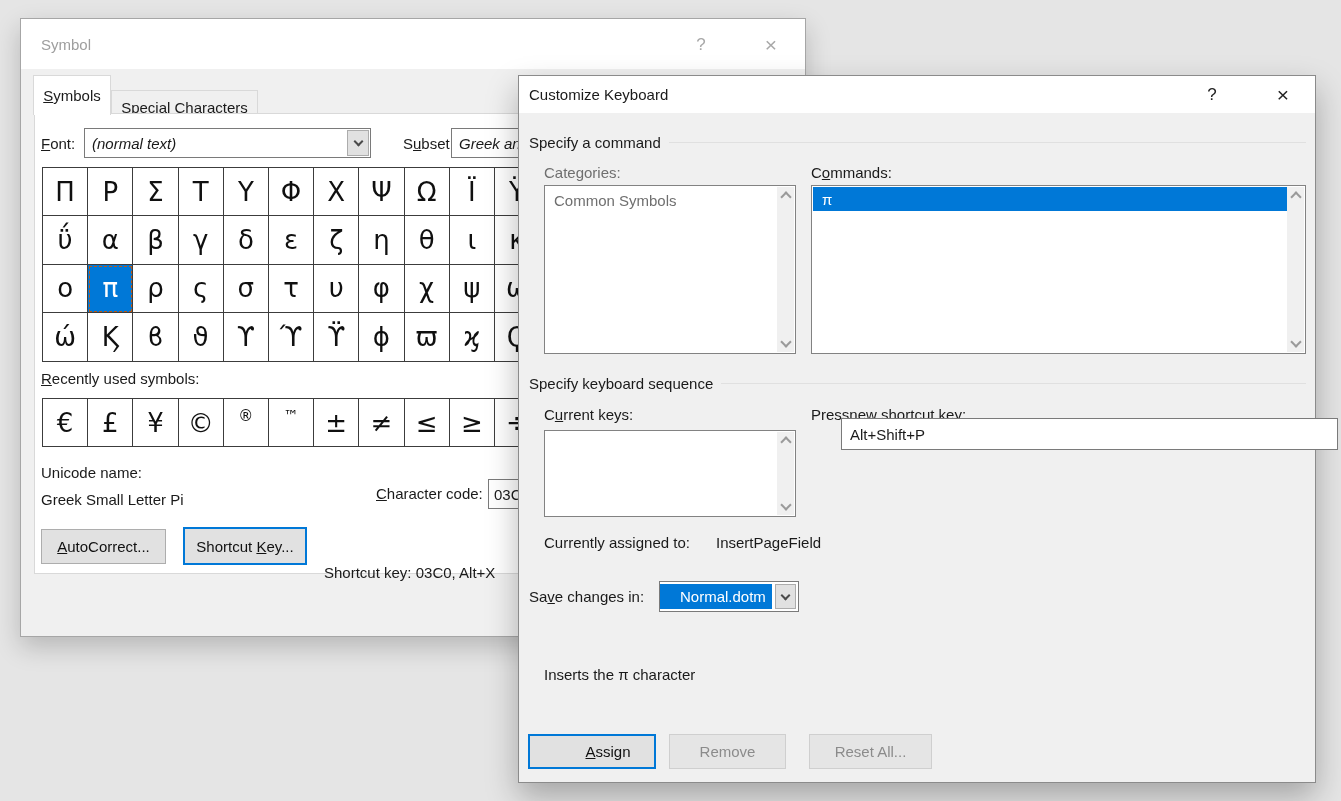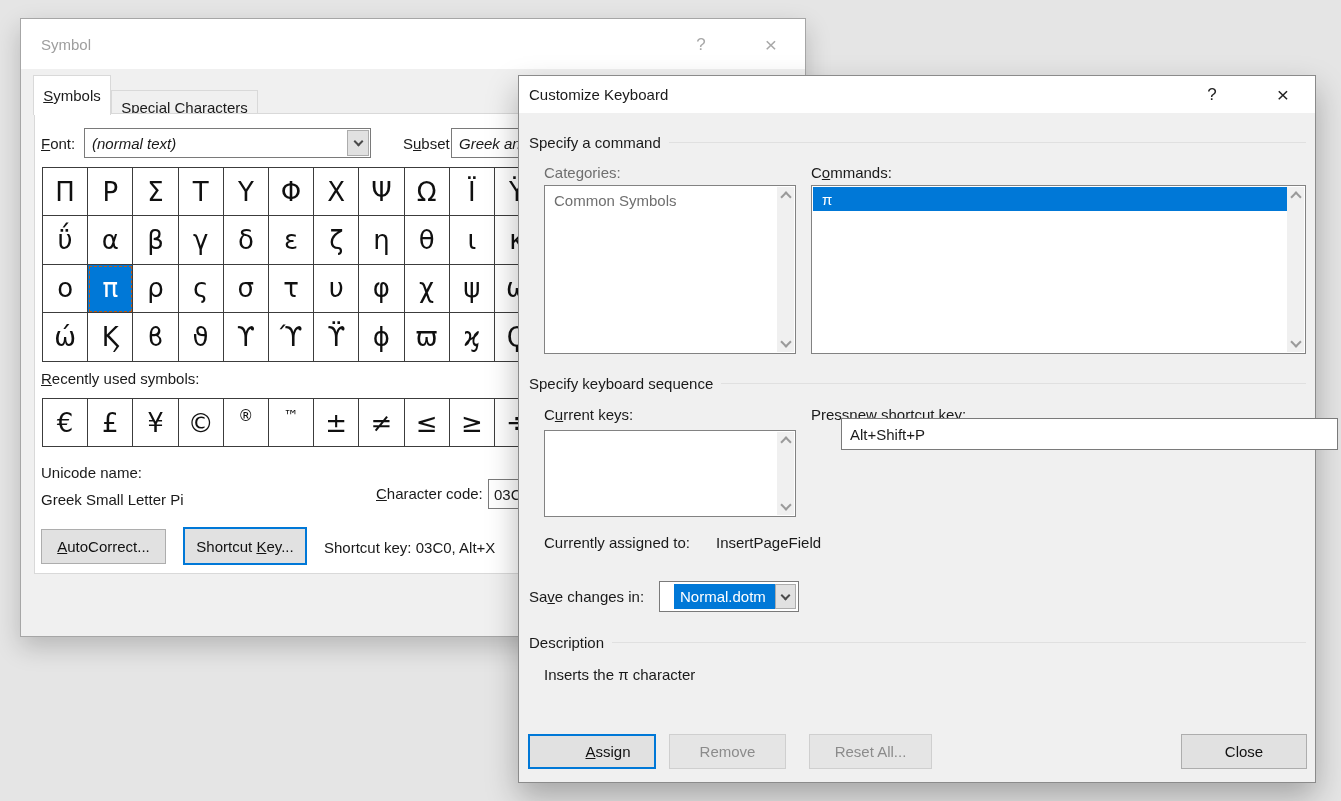--- a/index.html
+++ b/index.html
@@ -173,21 +173,21 @@
     <div class="inputbox abs ontab" style="left:467px;top:460px;width:46px;height:30px;display:flex;align-items:center;overflow:hidden;">
       <span style="padding-left:5px;white-space:nowrap;">03C0</span>
     </div>
 
     <div class="btn ontab" style="left:20px;top:510px;width:125px;height:35px;">
       <span><span></span><u>A</u><span>utoCorrect...</span></span>
     </div>
     <div class="btn def ontab" style="left:162px;top:508px;width:124px;height:38px;">
       <span><span>Shortcut </span><u>K</u><span>ey...</span></span>
     </div>
-    <span class="lbl abs ontab" style="left:303px;top:515px;height:26px;">Shortcut key: 03C0, Alt+X</span>
+    <span class="lbl abs ontab" style="left:303px;top:540px;height:26px;">Shortcut key: 03C0, Alt+X</span>
   </div>
 
   <div class="dlg" id="ck-dlg">
     <div class="titlebar" style="height:37px;">
       <span class="lbl" style="margin-left:10px;color:#1a1a1a;">Customize Keyboard</span>
     </div>
     <div class="cap-btn" style="left:678px;top:4px;color:#222;font-size:17px;">?</div>
     <div class="cap-btn" style="left:749px;top:4px;color:#222;font-size:21px;">×</div>
 
     <div class="grp" style="left:10px;top:53px;width:777px;height:26px;">
@@ -247,32 +247,27 @@
 
     <span class="lbl abs" style="left:25px;top:453px;height:26px;">Currently assigned to:</span>
     <span class="lbl abs" style="left:197px;top:453px;height:26px;">InsertPageField</span>
 
     <span class="lbl abs" style="left:10px;top:507px;height:26px;">
         <span>Sa</span>
         <u>v</u>
         <span>e changes in:</span>
       </span>
     <div class="combo" style="left:140px;top:505px;width:140px;height:31px;">
-      <span style="position:absolute;left:14px;top:2px;bottom:2px;width:112px;background:#0078d7;color:#fff;display:flex;align-items:center;padding-left:6px;white-space:nowrap;overflow:hidden;">Normal.dotm</span>
+      <span style="position:absolute;left:0;top:2px;bottom:2px;width:112px;background:#0078d7;color:#fff;display:flex;align-items:center;padding-left:20px;white-space:nowrap;overflow:hidden;">Normal.dotm</span>
       <span class="combo-arrow" style="right:2px;top:2px;bottom:2px;width:21px;">
           <i class="cv"></i>
         </span>
     </div>
 
-    <div class="grp" style="left:10px;top:553px;width:777px;height:26px;">
-      <span class="lbl">Description</span>
-      <span class="line"></span>
-    </div>
     <span class="lbl abs" style="left:25px;top:585px;height:26px;">Inserts the π character</span>
 
     <div class="btn def" style="left:9px;top:658px;width:128px;height:35px;padding-left:32px;">
       <span><span></span><u>A</u><span>ssign</span></span>
     </div>
     <div class="btn dis" style="left:150px;top:658px;width:117px;height:35px;">Remove</div>
     <div class="btn dis" style="left:290px;top:658px;width:123px;height:35px;">Reset All...</div>
-    <div class="btn" style="left:662px;top:658px;width:126px;height:35px;">Close</div>
   </div>
 </div>
 
 </body></html>

